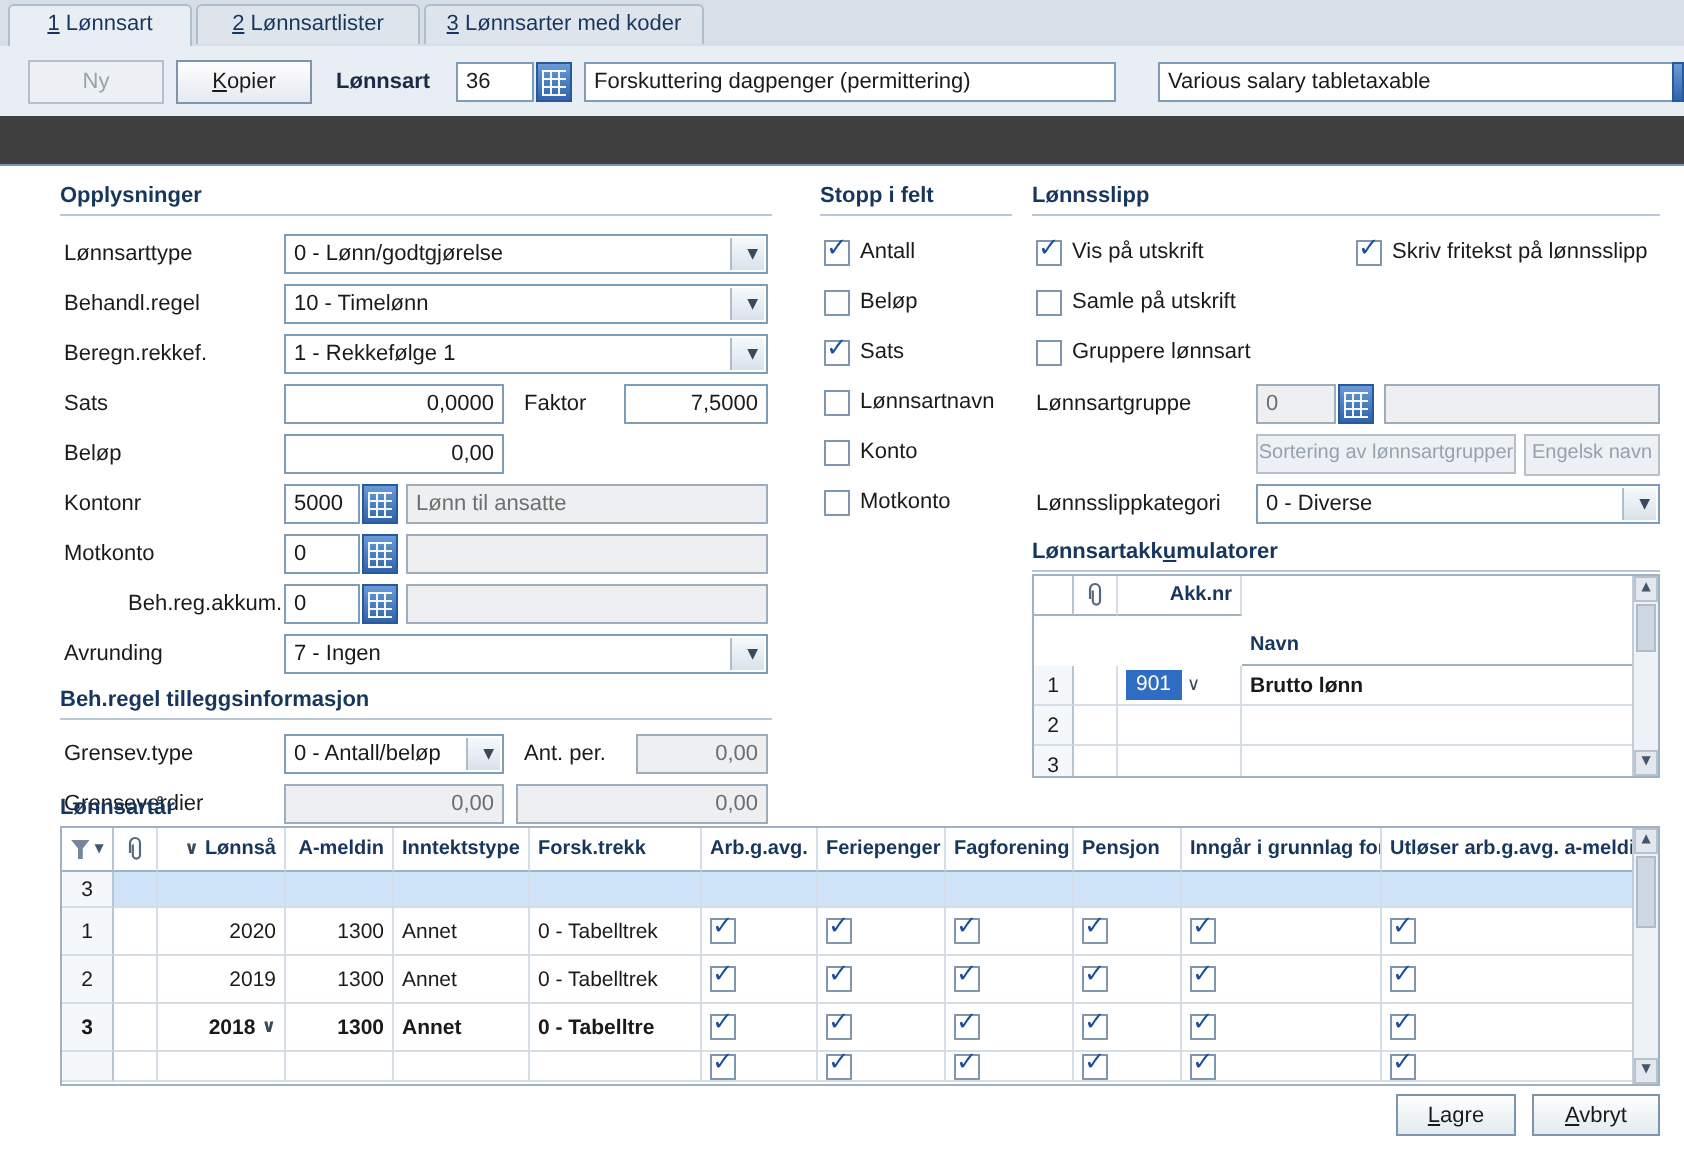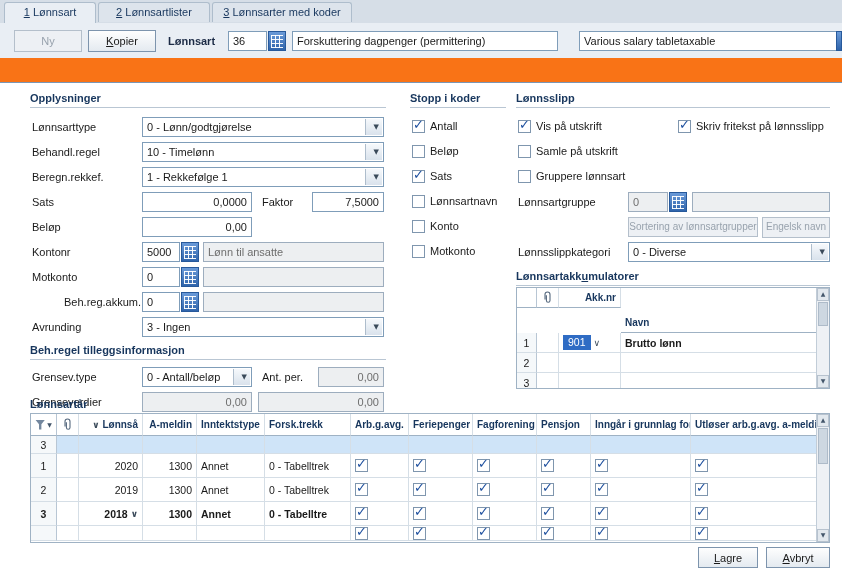--- a/index.html
+++ b/index.html
@@ -1,16 +1,16 @@
 <!DOCTYPE html>
 <html><head>
 <meta charset="utf-8">
 <style>
   html,body{margin:0;padding:0;background:#cfd8e2;}
-  .app{position:relative;width:842px;height:576px;background:#f97316;font-family:"Liberation Sans",sans-serif;
+  .app{position:relative;width:842px;height:576px;background:#404040;font-family:"Liberation Sans",sans-serif;
        font-size:11px;color:#1a1a1a;overflow:hidden;}
   .u{text-decoration:underline;}
   .b{font-weight:bold;}
   
   .strip1{position:absolute;left:0;top:0;width:100%;height:23px;background:#d6dee7;border-bottom:1px solid #b3c0cf;}
   .ttab{position:absolute;top:2px;height:20px;line-height:19px;text-align:center;background:#dde4ec;
         border:1px solid #aebdcc;border-bottom:none;border-radius:3px 3px 0 0;color:#17365d;white-space:nowrap;box-sizing:border-box;}
   .ttab.active{background:#e9eef4;height:21px;z-index:2;}
   
   .toolbar{position:absolute;left:0;top:23px;width:100%;height:35px;background:#e9eef4;}
@@ -120,34 +120,34 @@
     <div class="inp" style="left:142px;top:184px;width:38px;">0</div>
     <div class="lookup" style="left:181px;top:184px;"></div>
     <div class="inp dis" style="left:203px;top:184px;width:181px;"></div>
 
     <div class="lbl" style="left:32px;top:209px;padding-left:32px;">Beh.reg.akkum.</div>
     <div class="inp" style="left:142px;top:209px;width:38px;">0</div>
     <div class="lookup" style="left:181px;top:209px;"></div>
     <div class="inp dis" style="left:203px;top:209px;width:181px;"></div>
 
     <div class="lbl" style="left:32px;top:234px;">Avrunding</div>
-    <div class="sel" style="left:142px;top:234px;width:242px;">3 - Ingen</div>
+    <div class="sel" style="left:142px;top:234px;width:242px;">7 - Ingen</div>
 
     <div class="cap" style="left:30px;top:260px;width:356px;">Beh.regel tilleggsinformasjon</div>
 
     <div class="lbl" style="left:32px;top:284px;">Grensev.type</div>
     <div class="sel" style="left:142px;top:284px;width:110px;">0 - Antall/beløp</div>
     <div class="lbl" style="left:262px;top:284px;">Ant. per.</div>
     <div class="inp dis ra" style="left:318px;top:284px;width:66px;">0,00</div>
 
     <div class="lbl" style="left:32px;top:309px;">Grenseverdier</div>
     <div class="inp dis ra" style="left:142px;top:309px;width:110px;">0,00</div>
     <div class="inp dis ra" style="left:258px;top:309px;width:126px;">0,00</div>
 
-    <div class="cap" style="left:410px;top:8px;width:96px;">Stopp i koder</div>
+    <div class="cap" style="left:410px;top:8px;width:96px;">Stopp i felt</div>
     <div class="cbrow" style="left:412px;top:36px;text-align:center;">
         <span class="cb checked"></span>
         <span>Antall</span>
       </div>
     <div class="cbrow" style="left:412px;top:61px;">
         <span class="cb"></span>
         <span>Beløp</span>
       </div>
     <div class="cbrow" style="left:412px;top:86px;">
         <span class="cb checked"></span>

